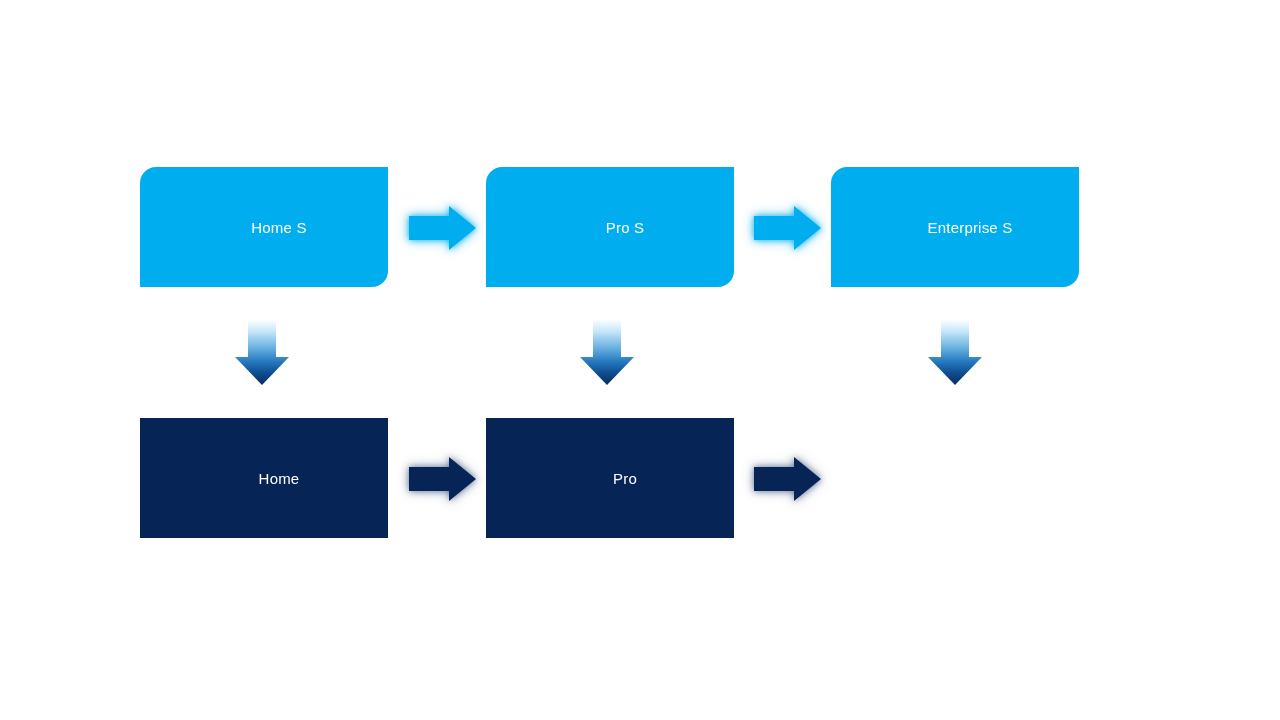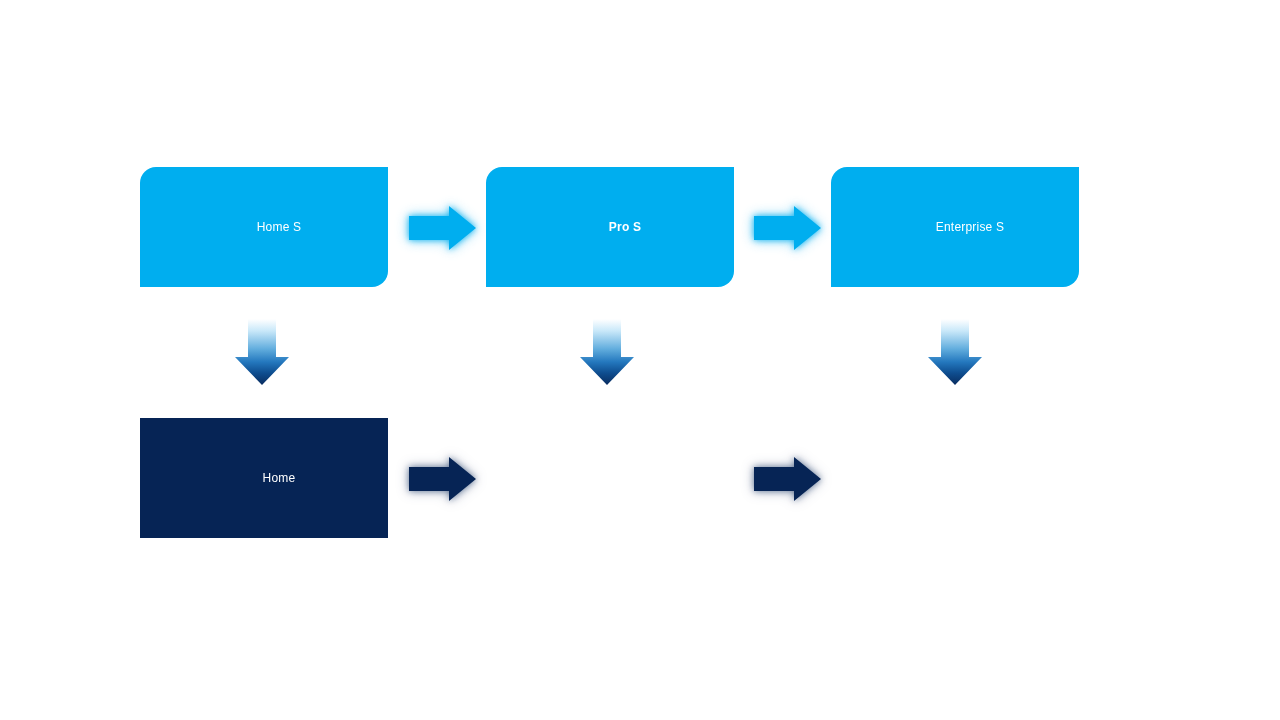--- a/index.html
+++ b/index.html
@@ -16,36 +16,36 @@
     overflow:hidden;
     font-family:"Liberation Sans", sans-serif;
   }
   .box{
     position:absolute;
     width:248px;height:120px;
     display:flex;align-items:center;justify-content:center;
   }
   .box .label{
     color:var(--text);
-    font-size:12px;
+    font-size:15px;
     letter-spacing:.2px;
     text-align:center;
     margin-left:30px;
   }
   .box.blue{
     background:var(--light-blue);
     border-radius:16px 0 16px 0; 
     top:167px;
   }
   .box.navy{
     background:var(--navy);
     top:418px;
   }
   .c1{left:140px;}
-  .c2{left:486px;font-weight:bold;}
+  .c2{left:486px;}
   .c3{left:831px;}
 
   .arrow-right{
     position:absolute;
     width:67px;height:44px;
     overflow:visible;
   }
   .arrow-right.row1{top:206px;}
   .arrow-right.row2{top:457px;}
   .arrow-right.gap1{left:409px;}
@@ -91,20 +91,23 @@
   <div class="box blue c2">
     <span class="label">Pro S</span>
   </div>
   <div class="box blue c3">
     <span class="label">Enterprise S</span>
   </div>
 
   <div class="box navy c1">
     <span class="label">Home</span>
   </div>
+  <div class="box navy c2">
+    <span class="label">Pro</span>
+  </div>
 
   <svg class="arrow-right row1 gap1 light" viewBox="0 0 67 44">
     <polygon points="0,10 40,10 40,0 67,22 40,44 40,34 0,34"></polygon>
   </svg>
   <svg class="arrow-right row1 gap2 light" viewBox="0 0 67 44">
     <polygon points="0,10 40,10 40,0 67,22 40,44 40,34 0,34"></polygon>
   </svg>
 
   <svg class="arrow-right row2 gap1 dark" viewBox="0 0 67 44">
     <polygon points="0,10 40,10 40,0 67,22 40,44 40,34 0,34"></polygon>

